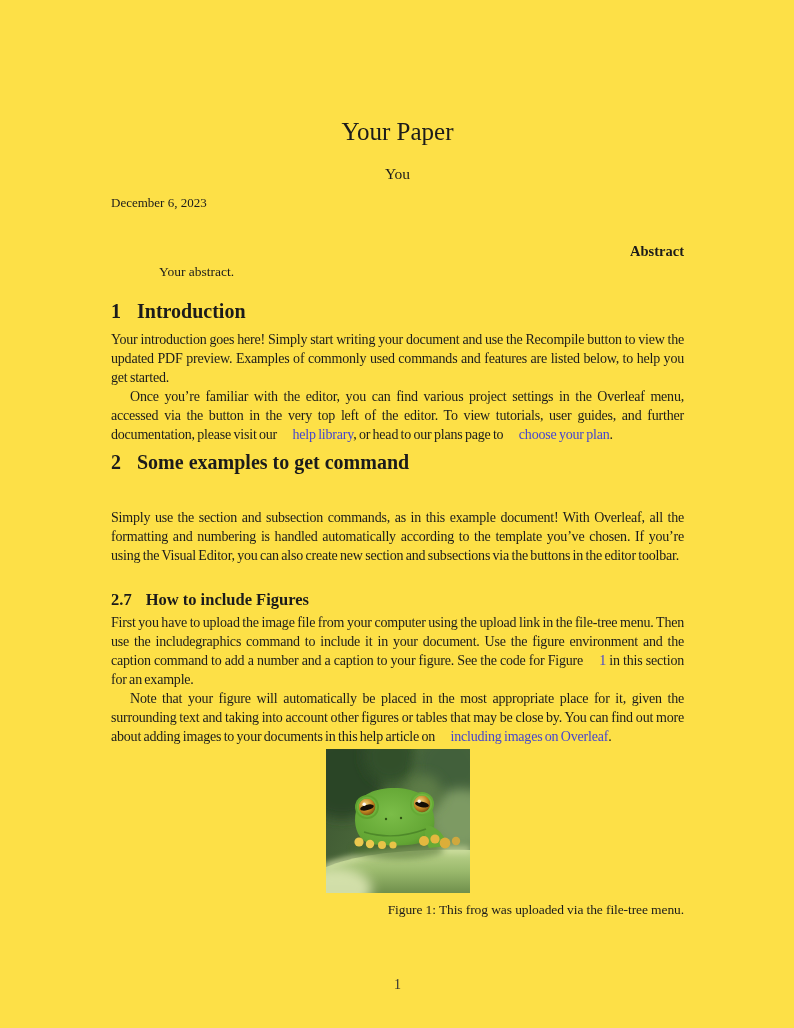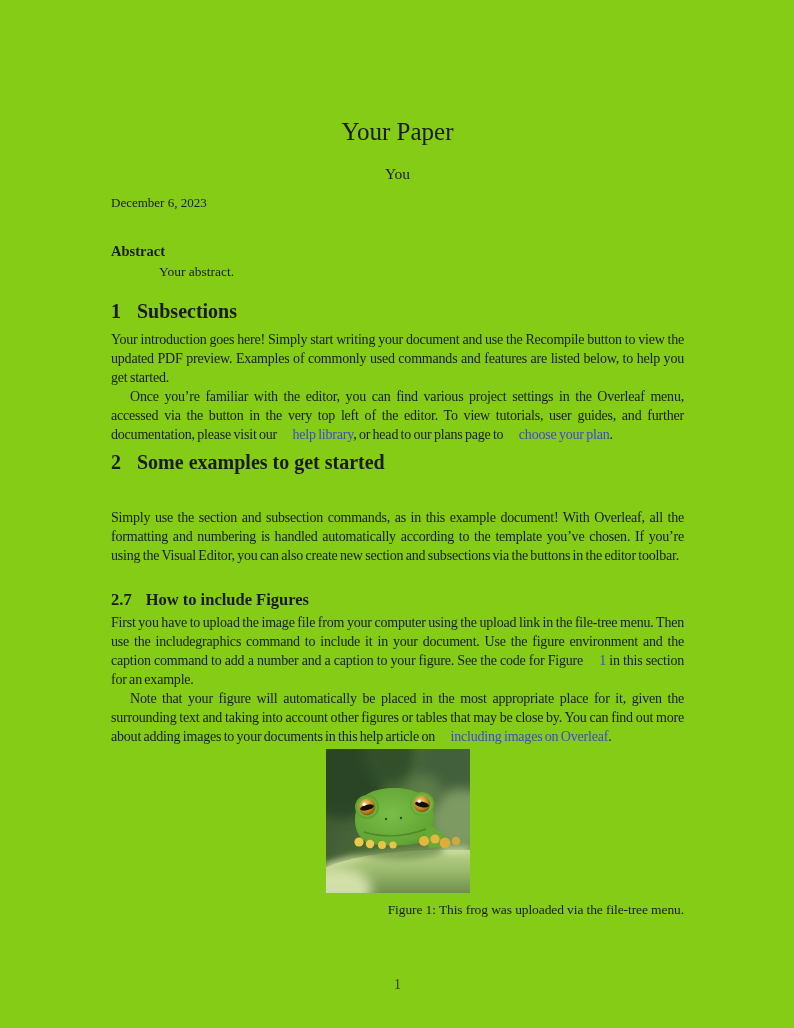--- a/index.html
+++ b/index.html
@@ -2,34 +2,34 @@
 <html style="--link-color: #4545d0; --text-color: #1b1b1b;"><head>
 <meta charset="utf-8">
 <style>
   :root { --link-color: #4545d0; --text-color: #1b1b1b; }
   * { box-sizing: border-box; margin: 0; padding: 0; }
   html, body { background: #ffffff; }
   .page {
     position: relative;
     width: 794px;
     height: 1028px;
-    background: #84cc16;
+    background: #fde047;
     color: var(--text-color);
     font-family: "Liberation Serif", "DejaVu Serif", serif;
     overflow: hidden;
     margin: 0 auto;
   }
   .abs { position: absolute; }
   .col { left: 111px; width: 573px; }
 
   .title   { font-size: 25px; line-height: 29px; text-align: center; font-weight: normal; }
   .author  { font-size: 15.5px; line-height: 20px; text-align: center; }
   .date    { font-size: 13px; line-height: 20px; }
 
-  .abstract-heading { font-size: 14.5px; line-height: 19px; font-weight: bold; text-align: left; }
+  .abstract-heading { font-size: 14.5px; line-height: 19px; font-weight: bold; text-align: right; }
   .abstract-body { left: 159px; width: 476px; font-size: 13.5px; line-height: 18px; }
 
   h2.sec { font-size: 20px; line-height: 25px; font-weight: bold; }
   h3.subsec { font-size: 16.5px; line-height: 21px; font-weight: bold; }
   .sec-num { display: inline-block; margin-right: 16px; }
   .subsec-num { display: inline-block; margin-right: 14px; }
 
   .body-text {
     font-size: 14px;
     line-height: 19px;
@@ -56,30 +56,30 @@
 
   <div class="abs col author" style="top:164px">You</div>
 
   <div class="abs col date" style="top:193px">December 6, 2023</div>
 
   <div class="abs col abstract-heading" style="top:242px">Abstract</div>
 
   <div class="abs abstract-body" style="top:263px">Your abstract.</div>
 
   <h2 class="abs col sec" style="top:299px">
-    <span class="sec-num">1</span><span>Subsections</span>
+    <span class="sec-num">1</span><span>Introduction</span>
   </h2>
 
   <div class="abs col body-text" style="top:330px">
     <p>Your introduction goes here! Simply start writing your document and use the Recompile button to view the updated PDF preview. Examples of commonly used commands and features are listed below, to help you get started.</p>
     <p class="indent"><span>Once you’re familiar with the editor, you can find various project settings in the Overleaf menu, accessed via the button in the very top left of the editor. To view tutorials, user guides, and further documentation, please visit our </span><a class="doc-link">help library</a><span>, or head to our plans page to </span><a class="doc-link">choose your plan</a><span>.</span></p>
   </div>
 
   <h2 class="abs col sec" style="top:450px">
-    <span class="sec-num">2</span><span>Some examples to get started</span>
+    <span class="sec-num">2</span><span>Some examples to get command</span>
   </h2>
 
 
   <div class="abs col body-text" style="top:508px">
     <p>Simply use the section and subsection commands, as in this example document! With Overleaf, all the formatting and numbering is handled automatically according to the template you’ve chosen. If you’re using the Visual Editor, you can also create new section and subsections via the buttons in the editor toolbar.</p>
   </div>
 
   <h3 class="abs col subsec" style="top:589px">
     <span class="subsec-num">2.7</span><span>How to include Figures</span>
   </h3>

